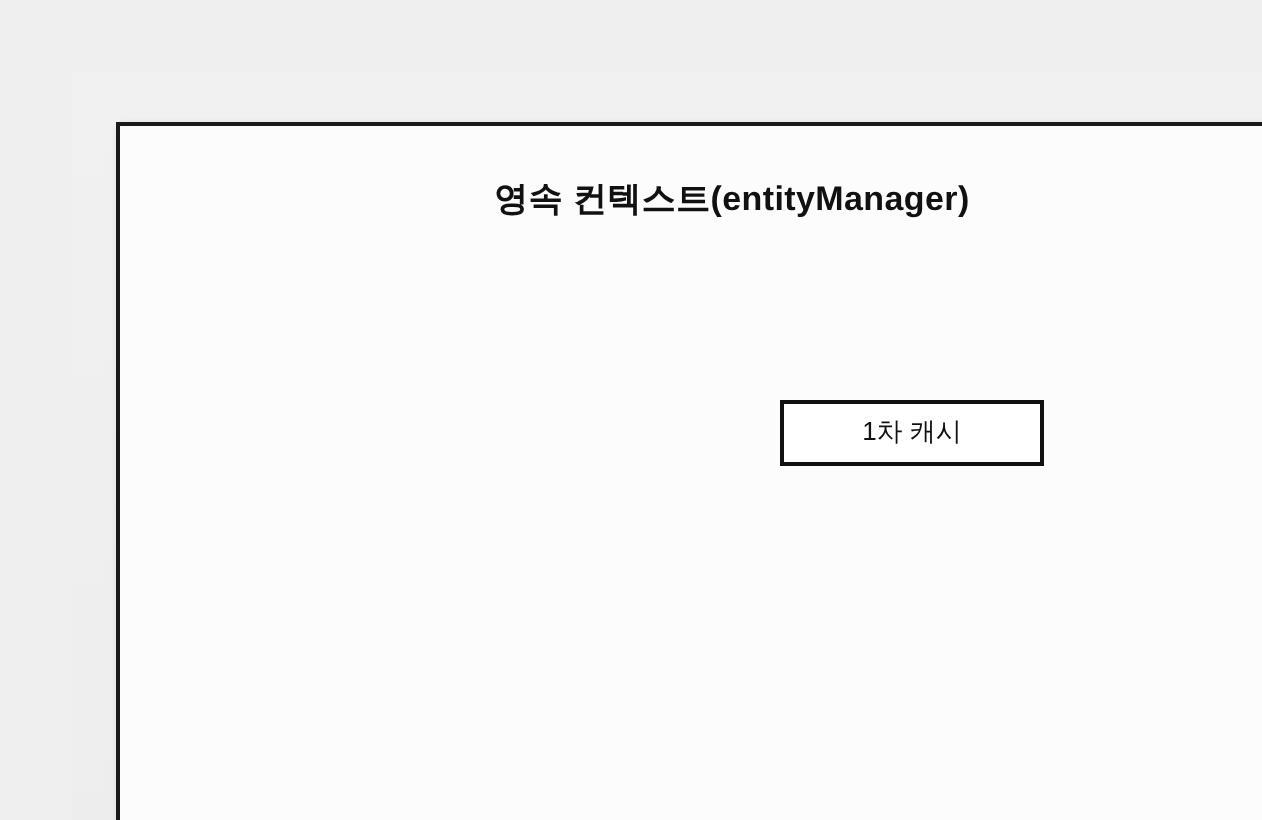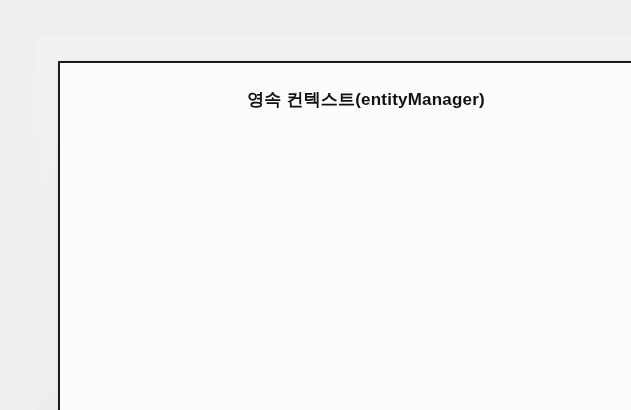--- a/index.html
+++ b/index.html
@@ -101,15 +101,18 @@
 </style>
 </head>
 <body>
 
 <div class="canvas">
 
   <div class="slide">
     <div class="slide-title">영속 컨텍스트(entityManager)</div>
   </div>
 
+  <div class="cache-box">
+    <span class="cache-box-label">1차 캐시</span>
+  </div>
 
 
 </div>
 
 </body></html>

